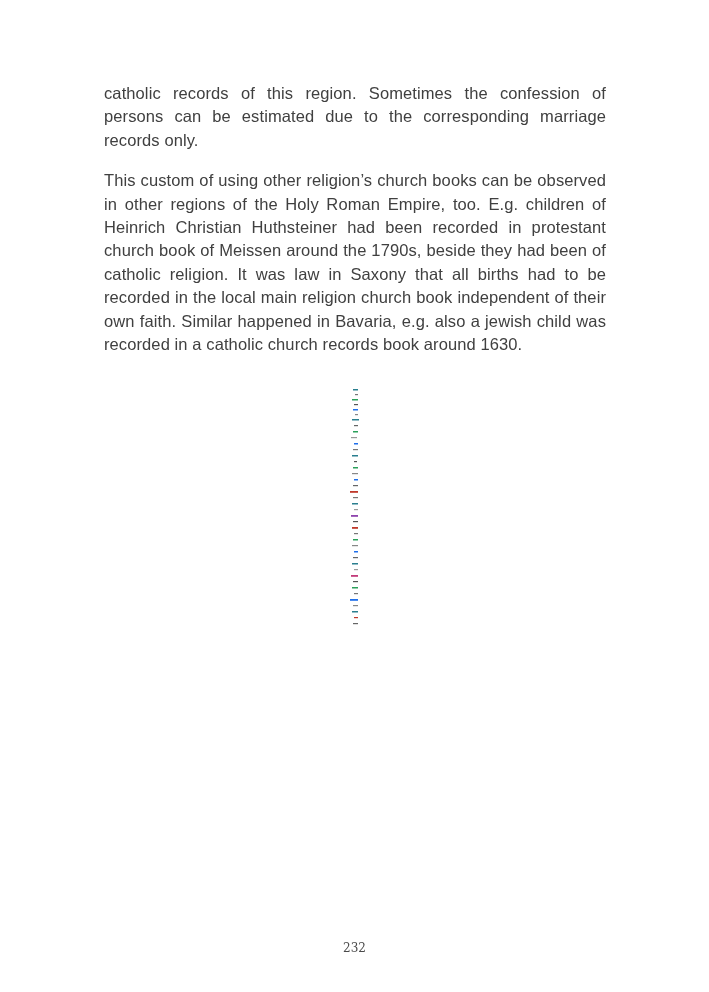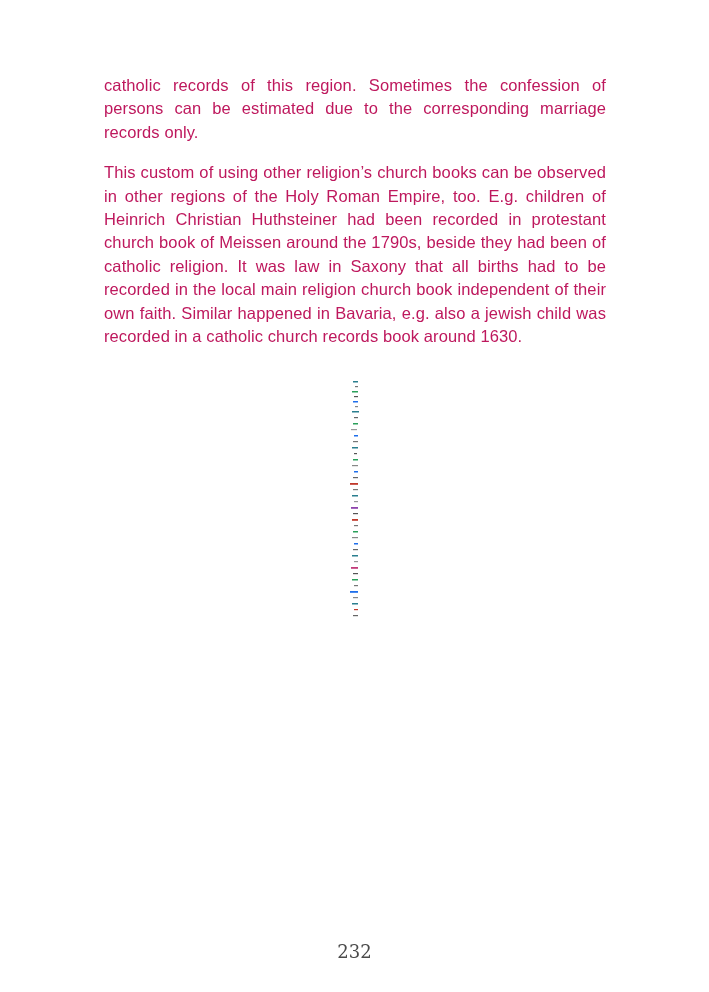--- a/index.html
+++ b/index.html
@@ -15,24 +15,24 @@
     overflow: hidden;
     font-family: "Liberation Sans", sans-serif;
   }
   .content {
     position: absolute;
     left: 104px;
     top: 66px;
     width: 502px;
   }
   .content p {
-    margin: 8px 0 17px 0;
+    margin: 16px 0 17px 0;
     font-size: 16.5px;
     line-height: 23.4px;
-    color: #be185d;
+    color: #404040;
     text-align: justify;
     text-justify: inter-word;
     letter-spacing: 0.1px;
   }
   .figure-wrap {
     margin-top: 31px;
     display: flex;
     justify-content: center;
   }
   .figure-strip {
@@ -45,21 +45,21 @@
     width: 100%;
     height: 100%;
   }
   .page-number {
     position: absolute;
     top: 941px;
     left: 0;
     width: 100%;
     text-align: center;
     font-family: "DejaVu Serif", serif;
-    font-size: 18px;
+    font-size: 12px;
     color: #4a4a4a;
   }
 </style>
 </head>
 <body>
 
 <div class="page">
 
   <div class="content">
     <p>catholic records of this region. Sometimes the confession of persons can be estimated due to the corresponding marriage records only.</p>

